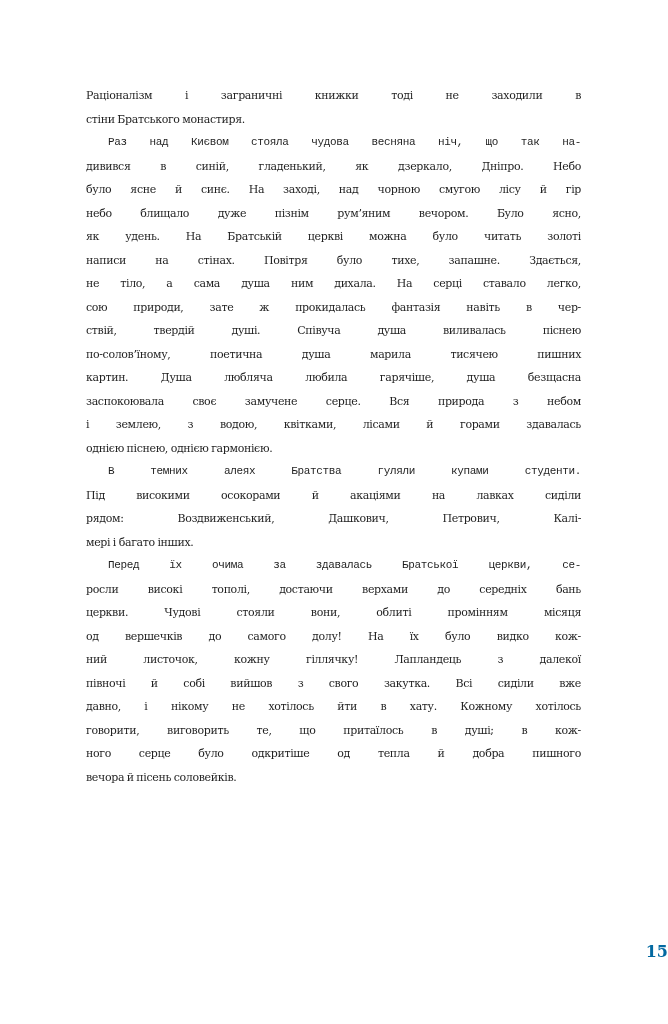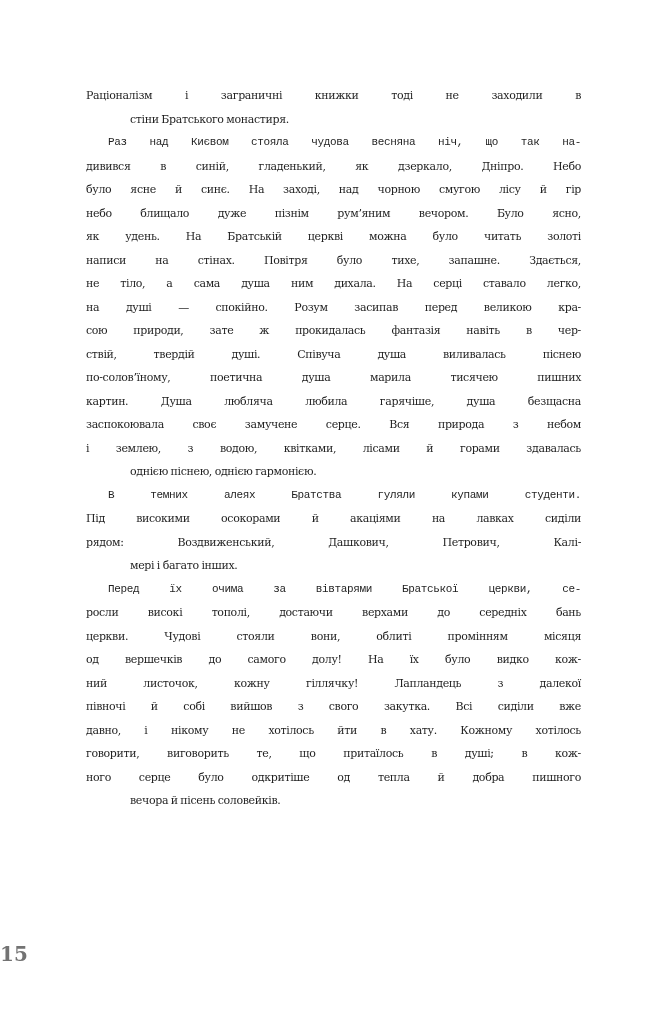--- a/index.html
+++ b/index.html
@@ -27,63 +27,61 @@
       line-height: 23.5px;
       font-size: 11px;
       white-space: nowrap;
       text-align: justify;
       text-align-last: justify;
       letter-spacing: -0.35px;
       word-spacing: -0.5px;
     }
     .line.last {
       text-align-last: left;
-      margin-left: 44px;
     }
     .line.indent {
       padding-left: 22px;
       font-family: Liberation Mono, monospace;
     }
     .page-number {
       position: absolute;
       left: 0;
       width: 668px;
       top: 942px;
-      text-align: left;
-      font-size: 20px;
+      text-align: right;
+      font-size: 16px;
       font-weight: bold;
-      color: #737373;
+      color: #0369a1;
     }
   </style>
 </head>
 <body>
 
 <div class="page" id="page-body">
     <span class="line">Раціоналізм і заграничні книжки тоді не заходили в</span>
     <span class="line last">стіни Братського монастиря.</span>
     <span class="line indent">Раз над Києвом стояла чудова весняна ніч, що так на-</span>
     <span class="line">дивився в синій, гладенький, як дзеркало, Дніпро. Небо</span>
     <span class="line">було ясне й синє. На заході, над чорною смугою лісу й гір</span>
     <span class="line">небо блищало дуже пізнім рум’яним вечором. Було ясно,</span>
     <span class="line">як удень. На Братській церкві можна було читать золоті</span>
     <span class="line">написи на стінах. Повітря було тихе, запашне. Здається,</span>
     <span class="line">не тіло, а сама душа ним дихала. На серці ставало легко,</span>
-    <span class="line">на душі — спокійно. Розум засипав перед великою кра-</span>
     <span class="line">сою природи, зате ж прокидалась фантазія навіть в чер-</span>
     <span class="line">ствій, твердій душі. Співуча душа виливалась піснею</span>
     <span class="line">по-солов’їному, поетична душа марила тисячею пишних</span>
     <span class="line">картин. Душа люблячa любила гарячіше, душа безщасна</span>
     <span class="line">заспокоювала своє замучене серце. Вся природа з небом</span>
     <span class="line">і землею, з водою, квітками, лісами й горами здавалась</span>
     <span class="line last">однією піснею, однією гармонією.</span>
     <span class="line indent">В темних алеях Братства гуляли купами студенти.</span>
     <span class="line">Під високими осокорами й акаціями на лавках сиділи</span>
     <span class="line">рядом: Воздвиженський, Дашкович, Петрович, Калі-</span>
     <span class="line last">мері і багато інших.</span>
-    <span class="line indent">Перед їх очима за вівтарями Братської церкви, се-</span>
+    <span class="line indent">Перед їх очима за здавалась Братської церкви, се-</span>
     <span class="line">росли високі тополі, достаючи верхами до середніх бань</span>
     <span class="line">церкви. Чудові стояли вони, облиті промінням місяця</span>
     <span class="line">од вершечків до самого долу! На їх було видко кож-</span>
     <span class="line">ний листочок, кожну гіллячку! Лапландець з далекої</span>
     <span class="line">півночі й собі вийшов з свого закутка. Всі сиділи вже</span>
     <span class="line">давно, і нікому не хотілось йти в хату. Кожному хотілось</span>
     <span class="line">говорити, виговорить те, що притаїлось в душі; в кож-</span>
     <span class="line">ного серце було одкритіше од тепла й добра пишного</span>
     <span class="line last">вечора й пісень соловейків.</span>
   </div>

